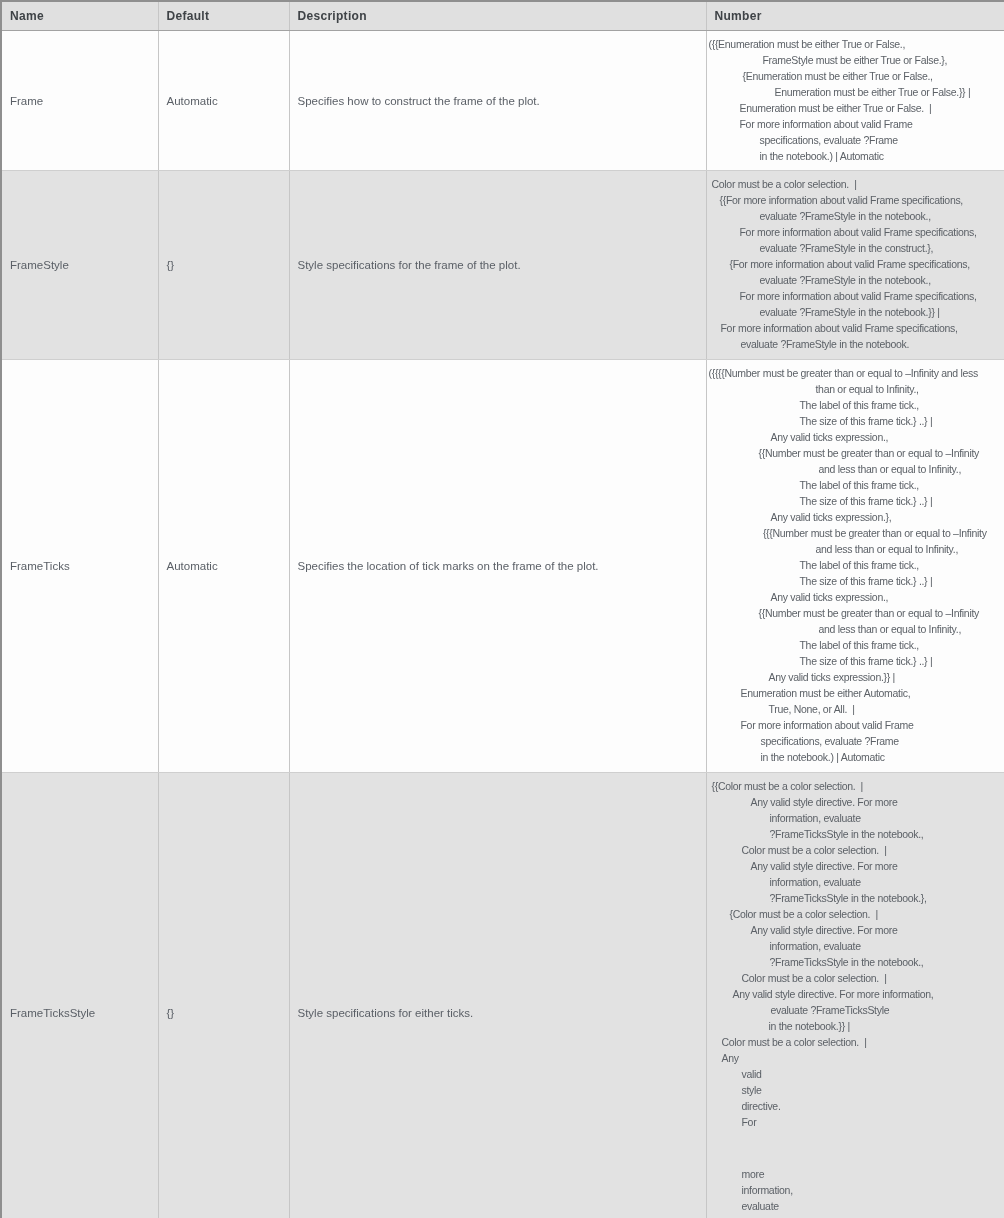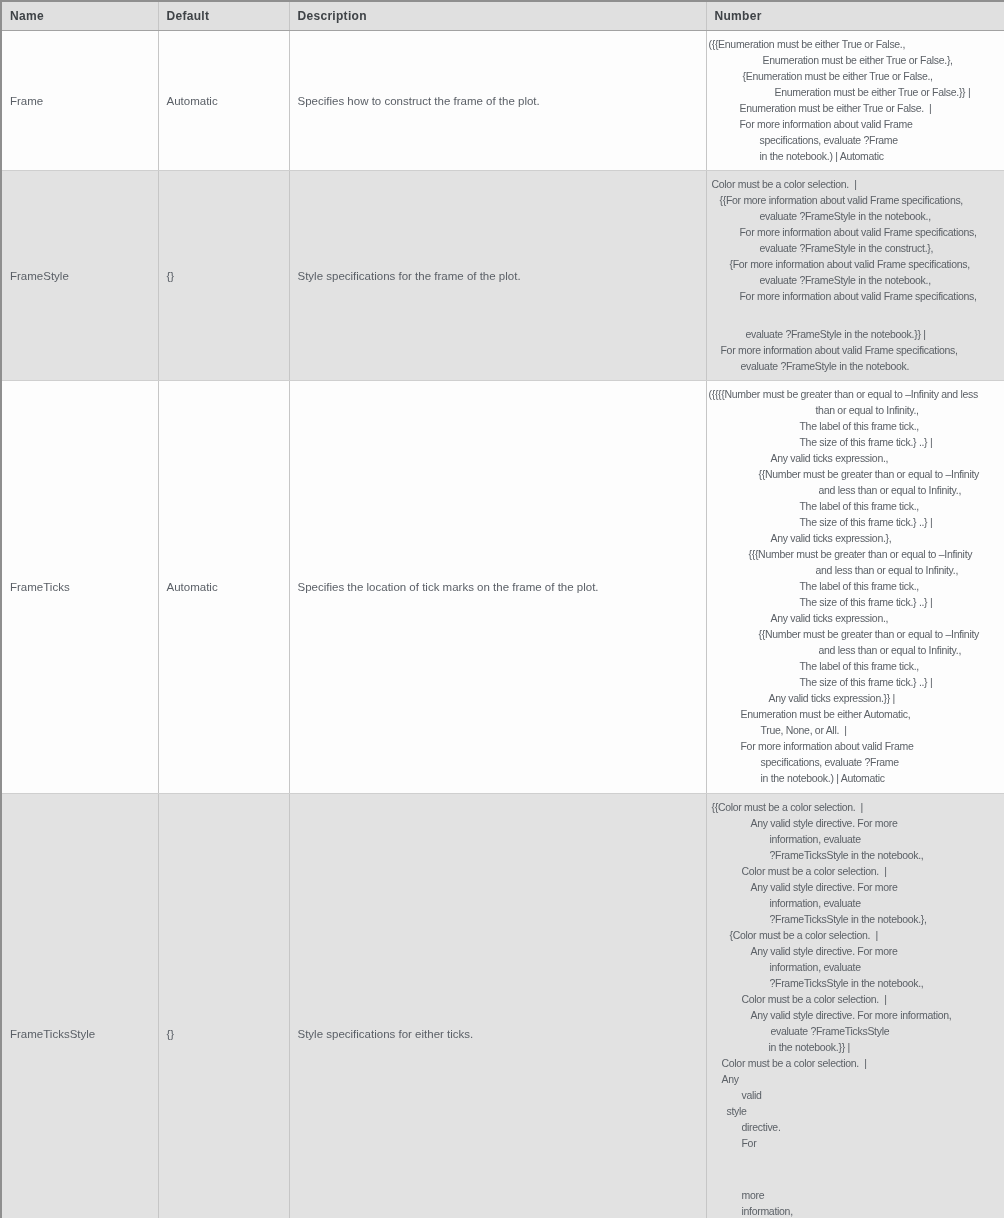--- a/index.html
+++ b/index.html
@@ -78,21 +78,21 @@
       <th>Number</th>
     </tr>
   </thead>
   <tbody>
     <tr class="row-white h-frame">
       <td class="c-name">Frame</td>
       <td class="c-default">Automatic</td>
       <td class="c-desc">Specifies how to construct the frame of the plot.</td>
       <td class="c-pattern">
           <div class="pline" style="padding-left: 0px;">({{Enumeration must be either True or False.,</div>
-          <div class="pline" style="padding-left: 54px;">Enumeration must be either True or False.},</div>
+          <div class="pline" style="padding-left: 54px;">FrameStyle must be either True or False.},</div>
           <div class="pline" style="padding-left: 34px;">{Enumeration must be either True or False.,</div>
           <div class="pline" style="padding-left: 66px;">Enumeration must be either True or False.}} |</div>
           <div class="pline" style="padding-left: 31px;">Enumeration must be either True or False.  |</div>
           <div class="pline" style="padding-left: 31px;">For more information about valid Frame</div>
           <div class="pline" style="padding-left: 51px;">specifications, evaluate ?Frame</div>
           <div class="pline" style="padding-left: 51px;">in the notebook.) | Automatic</div>
         </td>
     </tr>
     <tr class="row-gray h-framestyle">
       <td class="c-name">FrameStyle</td>
@@ -100,52 +100,52 @@
       <td class="c-desc">Style specifications for the frame of the plot.</td>
       <td class="c-pattern">
           <div class="pline" style="padding-left: 3px;">Color must be a color selection.  |</div>
           <div class="pline" style="padding-left: 11px;">{{For more information about valid Frame specifications,</div>
           <div class="pline" style="padding-left: 51px;">evaluate ?FrameStyle in the notebook.,</div>
           <div class="pline" style="padding-left: 31px;">For more information about valid Frame specifications,</div>
           <div class="pline" style="padding-left: 51px;">evaluate ?FrameStyle in the construct.},</div>
           <div class="pline" style="padding-left: 21px;">{For more information about valid Frame specifications,</div>
           <div class="pline" style="padding-left: 51px;">evaluate ?FrameStyle in the notebook.,</div>
           <div class="pline" style="padding-left: 31px;">For more information about valid Frame specifications,</div>
-          <div class="pline" style="padding-left: 37px; margin-top: 22px;">evaluate ?FrameStyle in the notebook.}} |</div>
+          <div class="pline" style="padding-left: 51px;">evaluate ?FrameStyle in the notebook.}} |</div>
           <div class="pline" style="padding-left: 12px;">For more information about valid Frame specifications,</div>
           <div class="pline" style="padding-left: 32px;">evaluate ?FrameStyle in the notebook.</div>
         </td>
     </tr>
     <tr class="row-white h-frameticks">
       <td class="c-name">FrameTicks</td>
       <td class="c-default">Automatic</td>
       <td class="c-desc">Specifies the location of tick marks on the frame of the plot.</td>
       <td class="c-pattern">
           <div class="pline" style="padding-left: 0px;">({{{{Number must be greater than or equal to –Infinity and less</div>
           <div class="pline" style="padding-left: 107px;">than or equal to Infinity.,</div>
           <div class="pline" style="padding-left: 91px;">The label of this frame tick.,</div>
           <div class="pline" style="padding-left: 91px;">The size of this frame tick.} ..} |</div>
           <div class="pline" style="padding-left: 62px;">Any valid ticks expression.,</div>
           <div class="pline" style="padding-left: 50px;">{{Number must be greater than or equal to –Infinity</div>
           <div class="pline" style="padding-left: 110px;">and less than or equal to Infinity.,</div>
           <div class="pline" style="padding-left: 91px;">The label of this frame tick.,</div>
           <div class="pline" style="padding-left: 91px;">The size of this frame tick.} ..} |</div>
           <div class="pline" style="padding-left: 62px;">Any valid ticks expression.},</div>
-          <div class="pline" style="padding-left: 40px;">{{{Number must be greater than or equal to –Infinity</div>
+          <div class="pline" style="padding-left: 40px; text-align: center;">{{{Number must be greater than or equal to –Infinity</div>
           <div class="pline" style="padding-left: 107px;">and less than or equal to Infinity.,</div>
           <div class="pline" style="padding-left: 91px;">The label of this frame tick.,</div>
           <div class="pline" style="padding-left: 91px;">The size of this frame tick.} ..} |</div>
           <div class="pline" style="padding-left: 62px;">Any valid ticks expression.,</div>
           <div class="pline" style="padding-left: 50px;">{{Number must be greater than or equal to –Infinity</div>
           <div class="pline" style="padding-left: 110px;">and less than or equal to Infinity.,</div>
           <div class="pline" style="padding-left: 91px;">The label of this frame tick.,</div>
           <div class="pline" style="padding-left: 91px;">The size of this frame tick.} ..} |</div>
           <div class="pline" style="padding-left: 60px;">Any valid ticks expression.}} |</div>
           <div class="pline" style="padding-left: 32px;">Enumeration must be either Automatic,</div>
-          <div class="pline" style="padding-left: 52px;">True, None, or All.  |</div>
+          <div class="pline" style="padding-left: 52px; margin-left: 8px;">True, None, or All.  |</div>
           <div class="pline" style="padding-left: 32px;">For more information about valid Frame</div>
           <div class="pline" style="padding-left: 52px;">specifications, evaluate ?Frame</div>
           <div class="pline" style="padding-left: 52px;">in the notebook.) | Automatic</div>
         </td>
     </tr>
     <tr class="row-gray h-frameticksstyle">
       <td class="c-name">FrameTicksStyle</td>
       <td class="c-default">{}</td>
       <td class="c-desc">Style specifications for either ticks.</td>
       <td class="c-pattern">
@@ -155,27 +155,27 @@
           <div class="pline" style="padding-left: 61px;">?FrameTicksStyle in the notebook.,</div>
           <div class="pline" style="padding-left: 33px;">Color must be a color selection.  |</div>
           <div class="pline" style="padding-left: 42px;">Any valid style directive. For more</div>
           <div class="pline" style="padding-left: 61px;">information, evaluate</div>
           <div class="pline" style="padding-left: 61px;">?FrameTicksStyle in the notebook.},</div>
           <div class="pline" style="padding-left: 21px;">{Color must be a color selection.  |</div>
           <div class="pline" style="padding-left: 42px;">Any valid style directive. For more</div>
           <div class="pline" style="padding-left: 61px;">information, evaluate</div>
           <div class="pline" style="padding-left: 61px;">?FrameTicksStyle in the notebook.,</div>
           <div class="pline" style="padding-left: 33px;">Color must be a color selection.  |</div>
-          <div class="pline" style="padding-left: 42px;">Any valid style directive. For more information,</div>
+          <div class="pline" style="padding-left: 24px;">Any valid style directive. For more information,</div>
           <div class="pline" style="padding-left: 62px;">evaluate ?FrameTicksStyle</div>
           <div class="pline" style="padding-left: 60px;">in the notebook.}} |</div>
           <div class="pline" style="padding-left: 13px;">Color must be a color selection.  |</div>
           <div class="pline" style="padding-left: 13px;">Any</div>
           <div class="pline" style="padding-left: 33px;">valid</div>
-          <div class="pline" style="padding-left: 18px;">style</div>
+          <div class="pline" style="padding-left: 33px;">style</div>
           <div class="pline" style="padding-left: 33px;">directive.</div>
           <div class="pline" style="padding-left: 33px;">For</div>
           <div class="pline" style="padding-left: 33px; margin-top: 36px;">more</div>
           <div class="pline" style="padding-left: 33px;">information,</div>
           <div class="pline" style="padding-left: 33px;">evaluate</div>
           <div class="pline" style="">?FrameTicksStyle</div>
           <div class="pline" style="padding-left: 33px;">in the notebook.</div>
         </td>
     </tr>
   </tbody>

